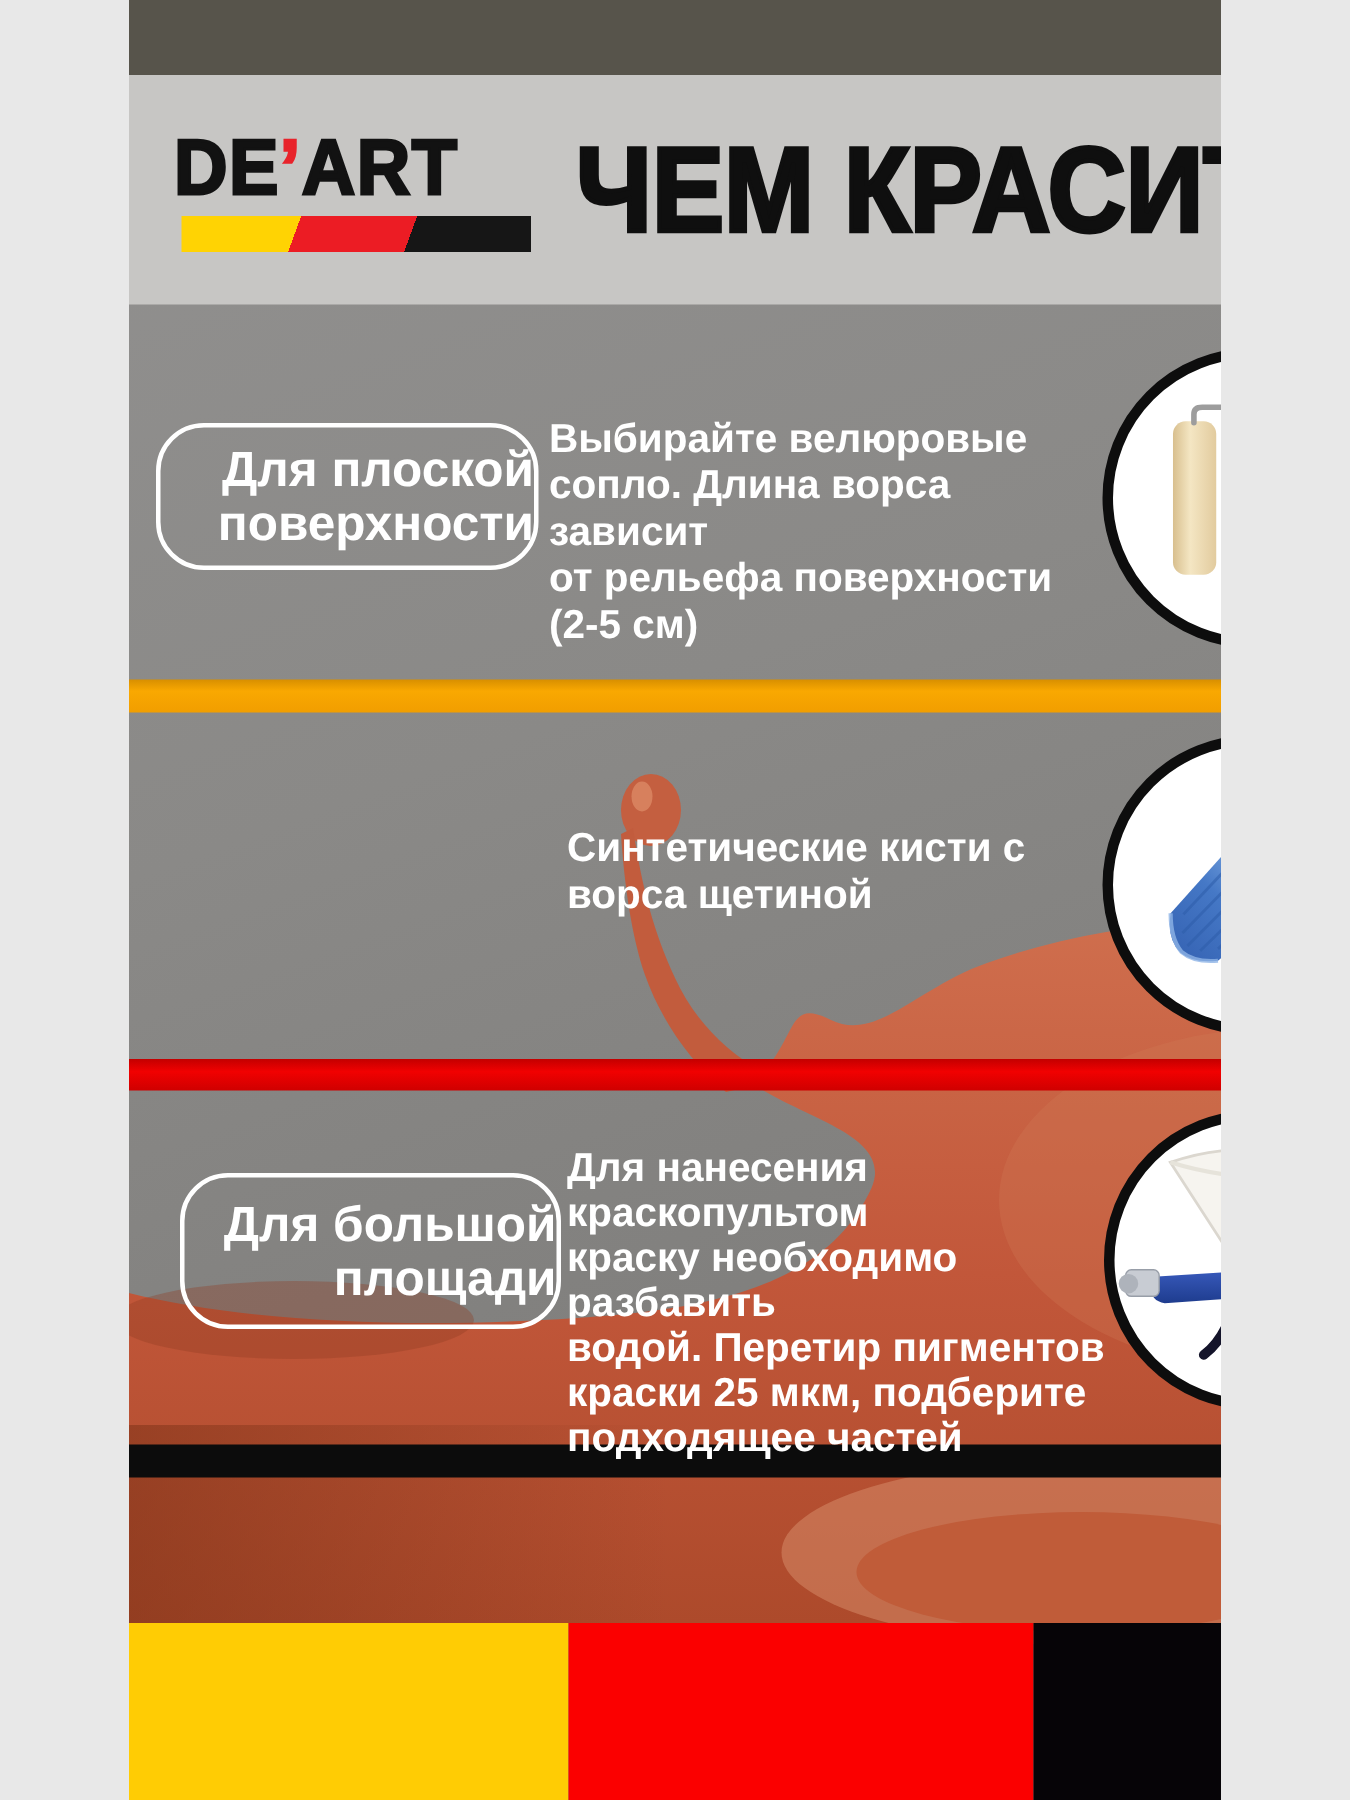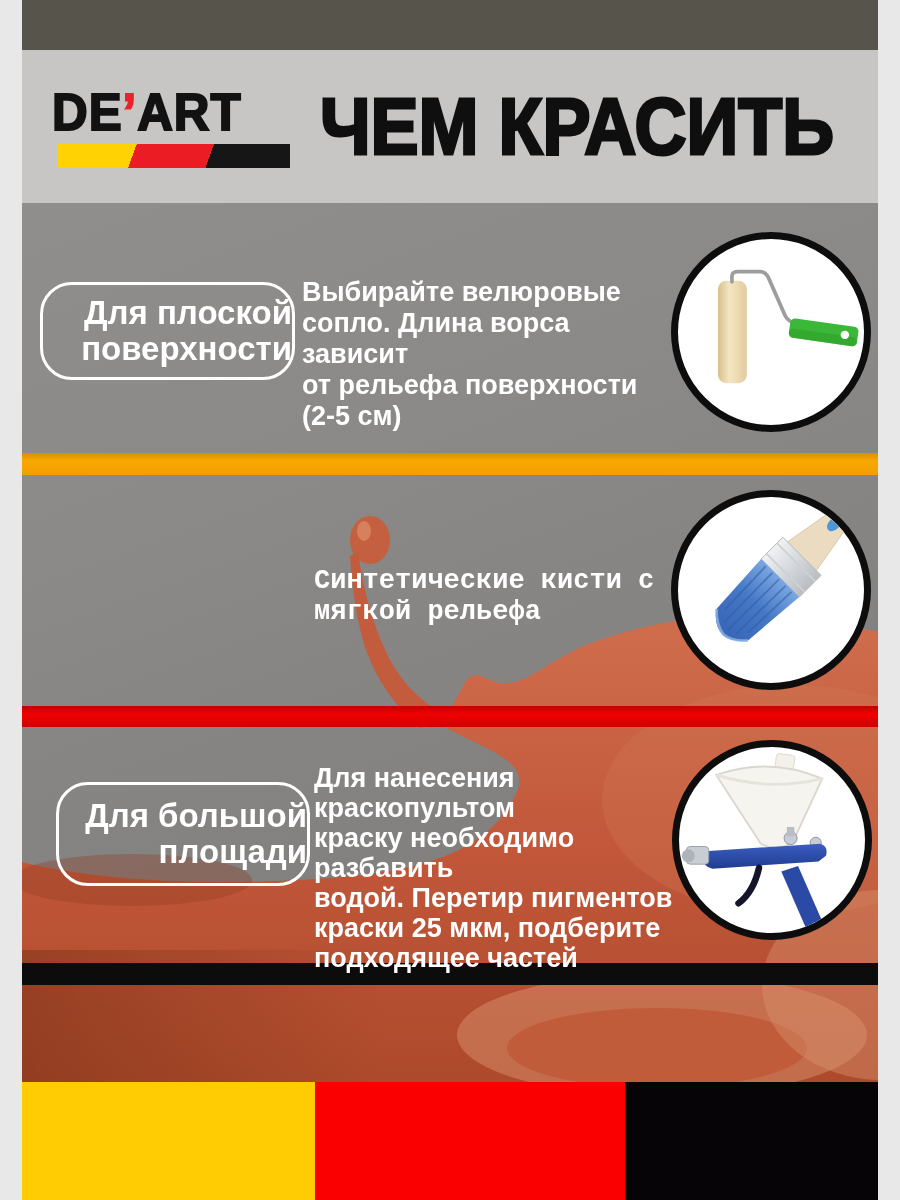--- a/index.html
+++ b/index.html
@@ -1,17 +1,17 @@
 <!DOCTYPE html>
 <html><head>
 <meta charset="utf-8">
 <style>
   html,body{margin:0;padding:0;background:#e8e8e8;}
   #canvas{
-    position:relative;width:856px;height:1200px;margin:0 auto;overflow:hidden;
+    position:relative;width:728px;height:1200px;margin:0 auto;overflow:hidden;
     font-family:"Liberation Sans","DejaVu Sans",sans-serif;
     background:linear-gradient(160deg,#929190 0%,#8a8987 40%,#7f7e7c 75%,#787775 100%);
   }
   .abs{position:absolute;}
   
   .band-top{left:0;top:0;width:900px;height:50px;background:#57544b;}
   .band-header{left:0;top:50px;width:900px;height:153px;background:#c7c6c4;}
   
   .logo-text{
     left:30px;top:82px;color:#121212;font-size:52px;font-weight:700;letter-spacing:1px;
@@ -42,21 +42,21 @@
   }
   .label-box .label-line{line-height:36px;}
   .b1{left:18px;top:282px;width:249px;height:92px;}
   .b2{left:17px;top:538px;width:247px;height:100px;}
   .b2 .label-line{line-height:34px;}
   .b3{left:34px;top:782px;width:248px;height:98px;}
   
   .body-text{color:#ffffff;font-weight:700;font-size:27px;}
   .body-text div{line-height:31px;}
   .t1{left:280px;top:277px;width:360px;}
-  .t2{left:292px;top:566px;width:360px;font-family:Liberation Mono, monospace;}
+  .t2{left:292px;top:550px;width:360px;}
   .t3{left:292px;top:763px;width:370px;}
   .t3 div{line-height:30px;}
   
   .circle{width:200px;height:200px;border-radius:50%;background:#ffffff;border:7px solid #0d0d0d;box-sizing:border-box;}
   .c1{left:649px;top:232px;}
   .c2{left:649px;top:490px;}
   .c3{left:650px;top:740px;}
   .circle svg{width:100%;height:100%;display:block;border-radius:50%;}
   
   .fblock{top:1082px;height:118px;}
@@ -136,21 +136,21 @@
       <g transform="rotate(8 122 95)">
         <rect x="120" y="85" width="74" height="21" rx="5" fill="#3CB838"></rect>
         <rect x="120" y="96" width="74" height="10" rx="5" fill="#2f9e2c" opacity="0.6"></rect>
         <circle cx="180" cy="95" r="4.5" fill="#ffffff"></circle>
       </g>
     </svg>
   </div>
 
   <div class="abs body-text t2">
     <div>Синтетические кисти с</div>
-    <div>мягкой рельефа</div>
+    <div>ворса щетиной</div>
   </div>
   <div class="abs circle c2">
     <svg viewBox="0 0 200 200">
       <defs>
         <linearGradient id="ferrGrad" x1="0" y1="0" x2="1" y2="0">
           <stop offset="0" stop-color="#f0f2f4"></stop>
             <stop offset="1" stop-color="#b9bdc3"></stop>
         </linearGradient>
         <linearGradient id="bristGrad" x1="0" y1="0" x2="0" y2="1">
           <stop offset="0" stop-color="#7BA7E0"></stop>

